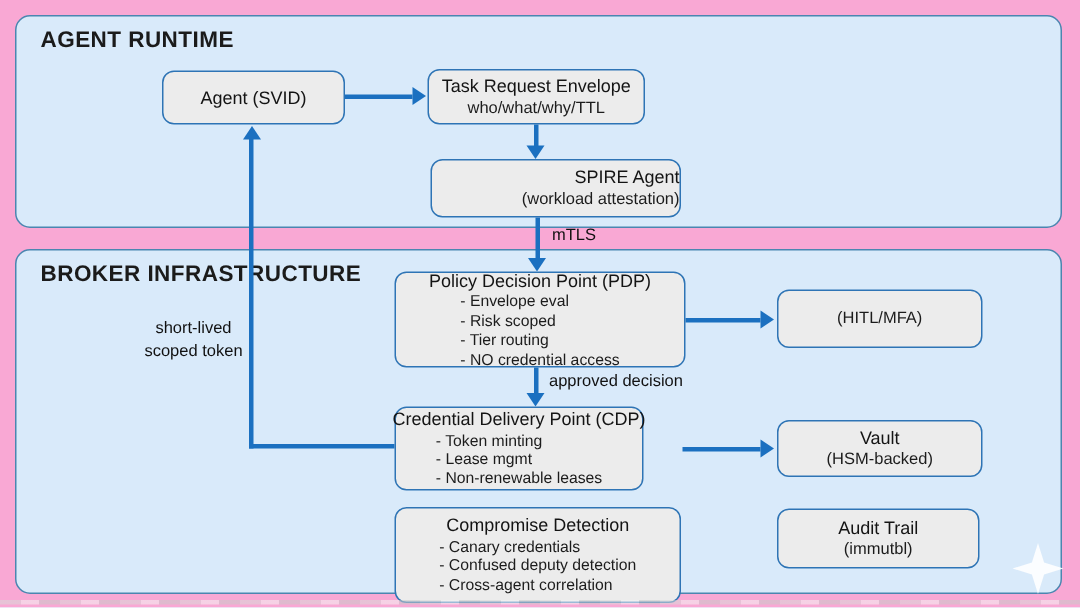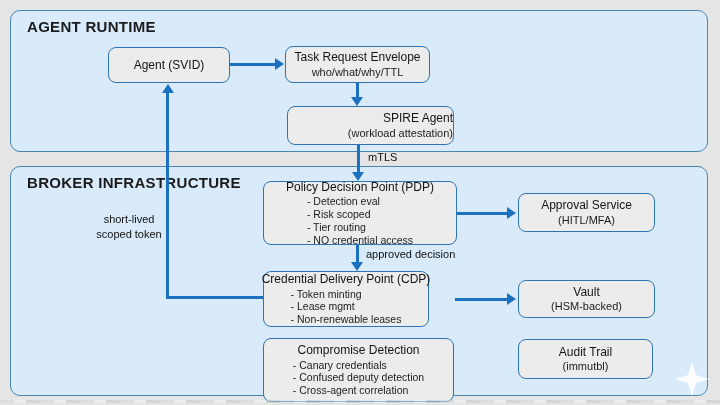--- a/index.html
+++ b/index.html
@@ -1,21 +1,21 @@
 <!DOCTYPE html>
 <html><head>
 <meta charset="utf-8">
 <style>
   html,body{margin:0;padding:0;}
   body{
     width:720px;height:405px;background:#ffffff;
     font-family:"Liberation Sans","DejaVu Sans",sans-serif;
     color:#1a1a1a;overflow:hidden;
   }
-  #stage{position:relative;width:720px;height:405px;background:#e5e5e5;}
+  #stage{position:relative;width:720px;height:405px;background:#f9a8d4;}
 
   
   .group{
     position:absolute;background:#d9eafa;
     border:1.5px solid #4b86b0;border-radius:10px;box-sizing:border-box;
   }
   .group-title{
     position:absolute;left:16px;top:7px;
     font-size:15px;font-weight:700;letter-spacing:.3px;color:#1b1b1b;
   }
@@ -109,29 +109,28 @@
   </div>
 
   <div class="node" style="left:287px;top:106px;width:167px;height:39px;align-items:flex-end;">
     <div class="node-title">SPIRE Agent</div>
     <div class="node-sub">(workload attestation)</div>
   </div>
 
   <div class="node" style="left:263px;top:181px;width:194px;height:64px;padding:3px 0;">
     <div class="node-title">Policy Decision Point (PDP)</div>
     <div class="node-items">
-      <div class="node-item">- Detection eval</div>
+      <div class="node-item">- Envelope eval</div>
       <div class="node-item">- Risk scoped</div>
       <div class="node-item">- Tier routing</div>
       <div class="node-item">- NO credential access</div>
     </div>
   </div>
 
   <div class="node" style="left:518px;top:193px;width:137px;height:39px;">
-    <div class="node-title">Approval Service</div>
     <div class="node-sub">(HITL/MFA)</div>
   </div>
 
   <div class="node" style="left:263px;top:271px;width:166px;height:56px;padding:3px 0;">
     <div class="node-title">Credential Delivery Point (CDP)</div>
     <div class="node-items">
       <div class="node-item">- Token minting</div>
       <div class="node-item">- Lease mgmt</div>
       <div class="node-item">- Non-renewable leases</div>
     </div>

